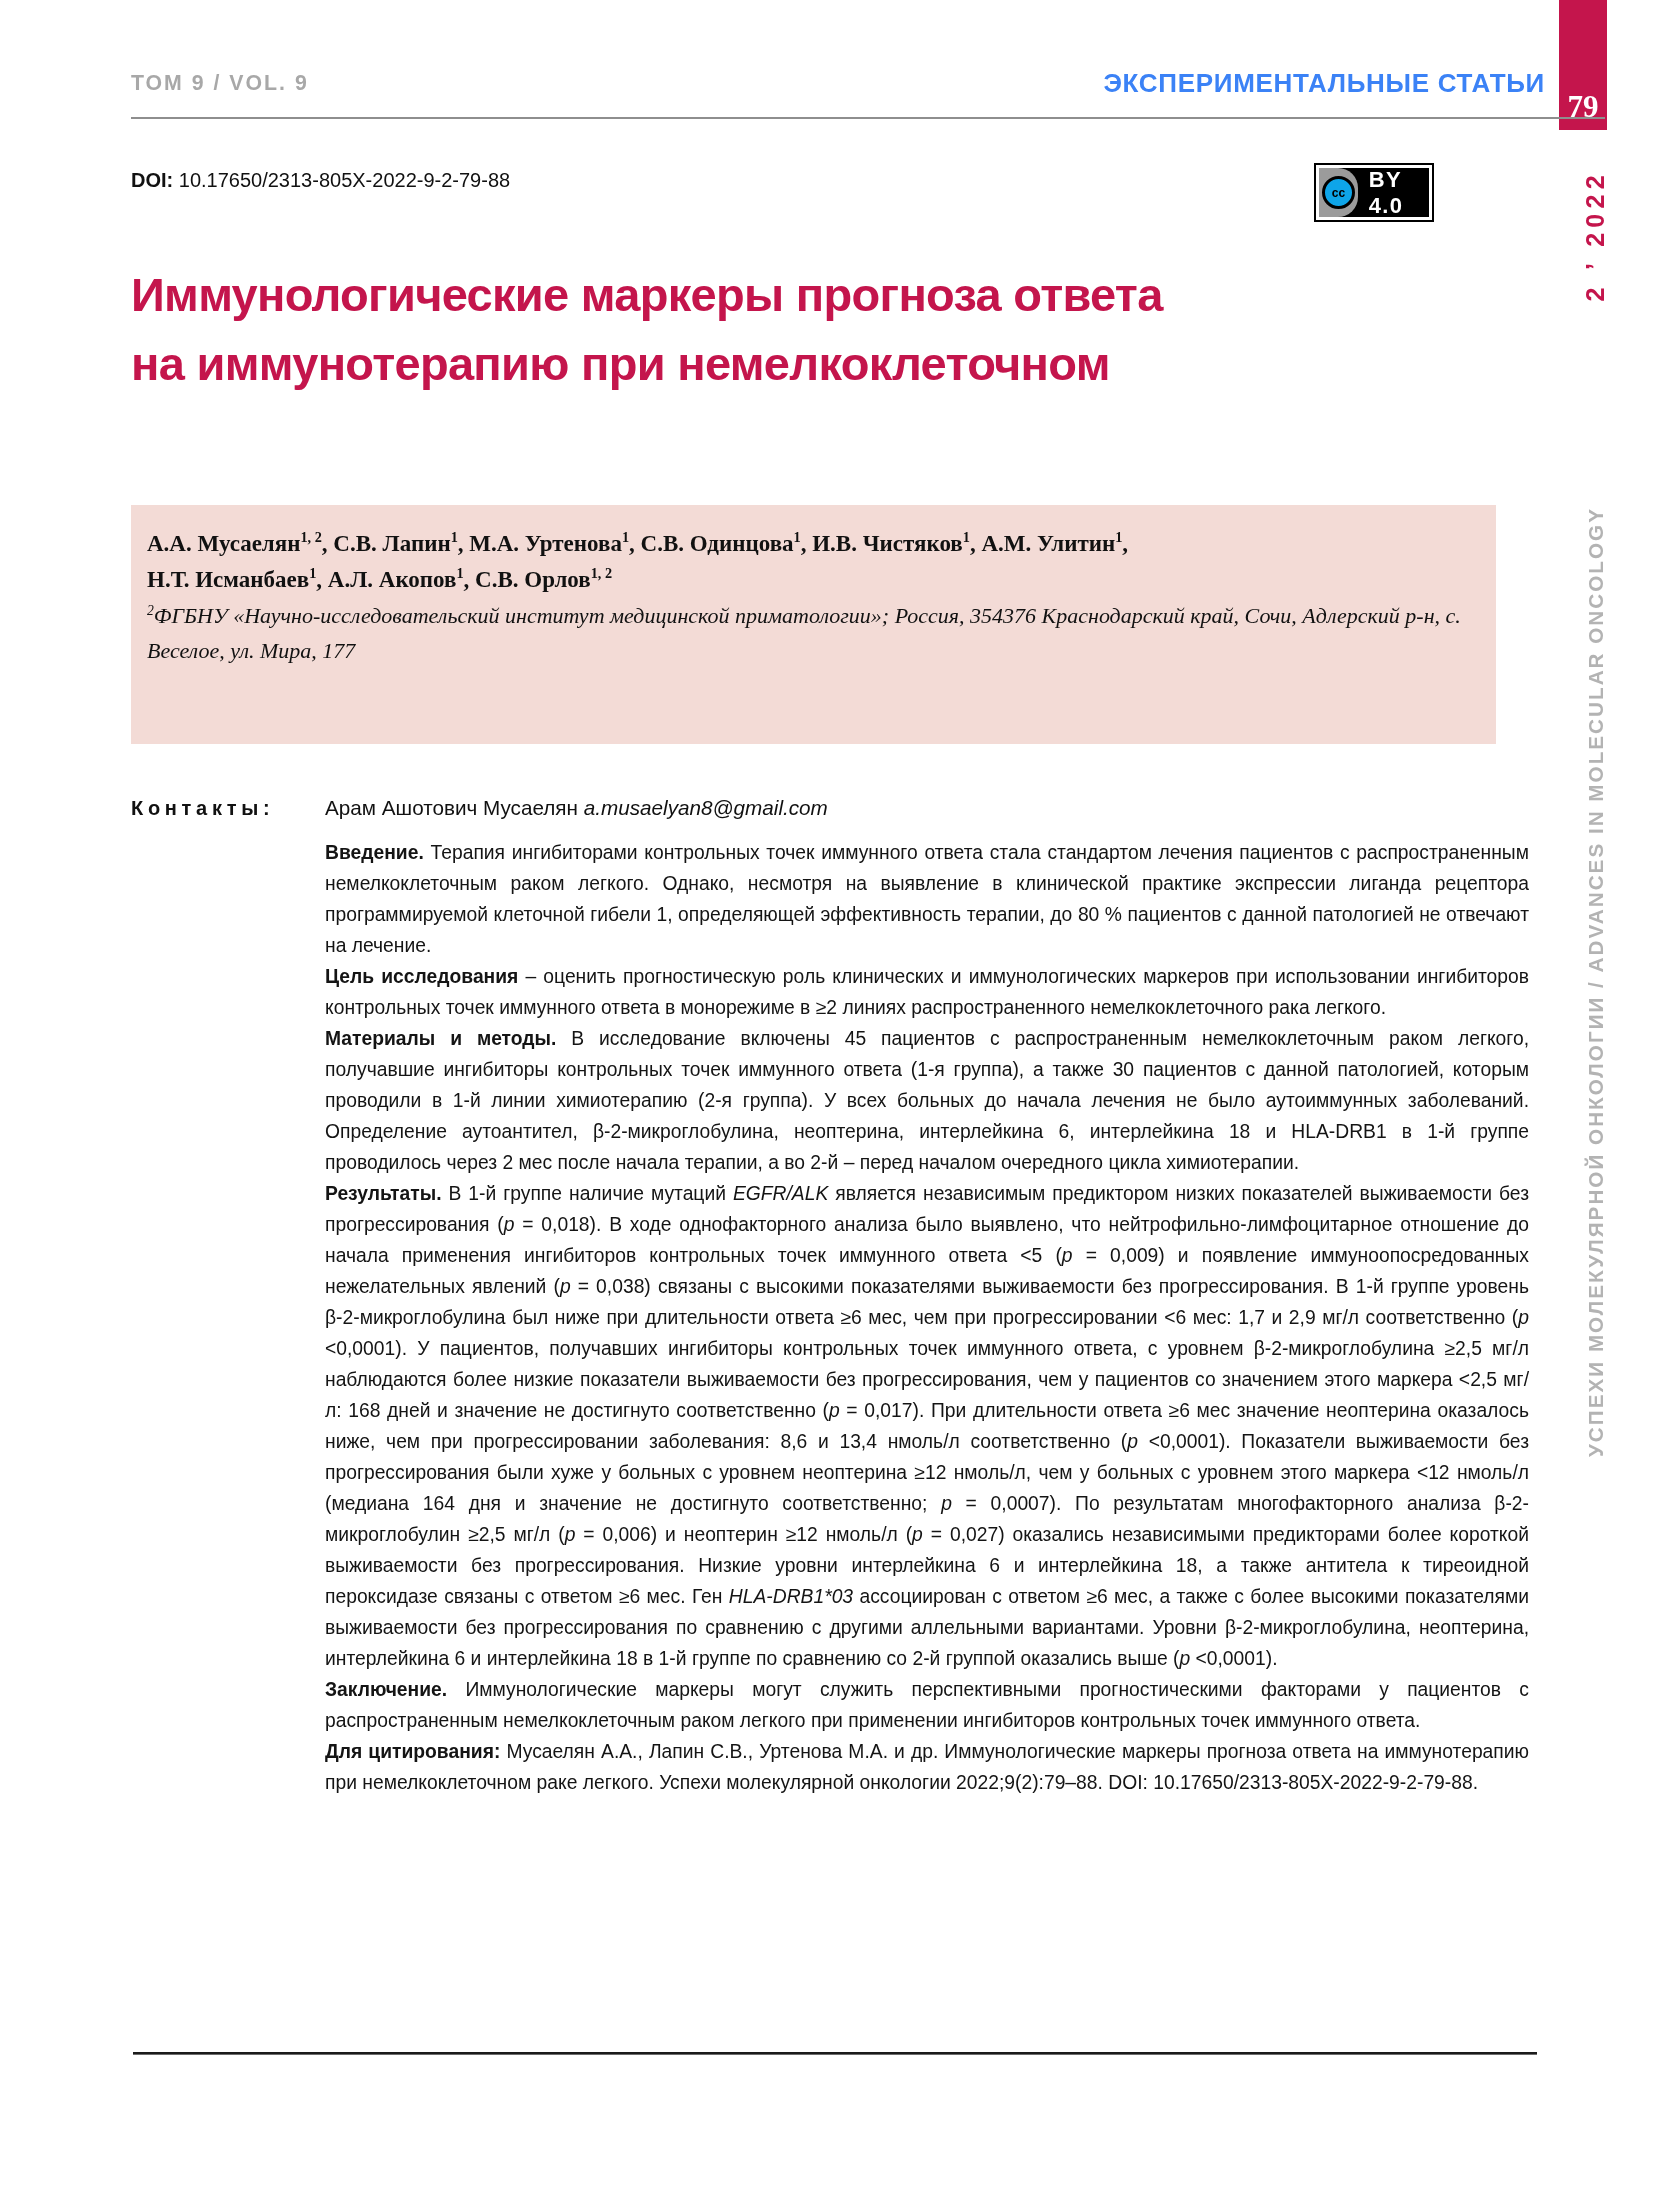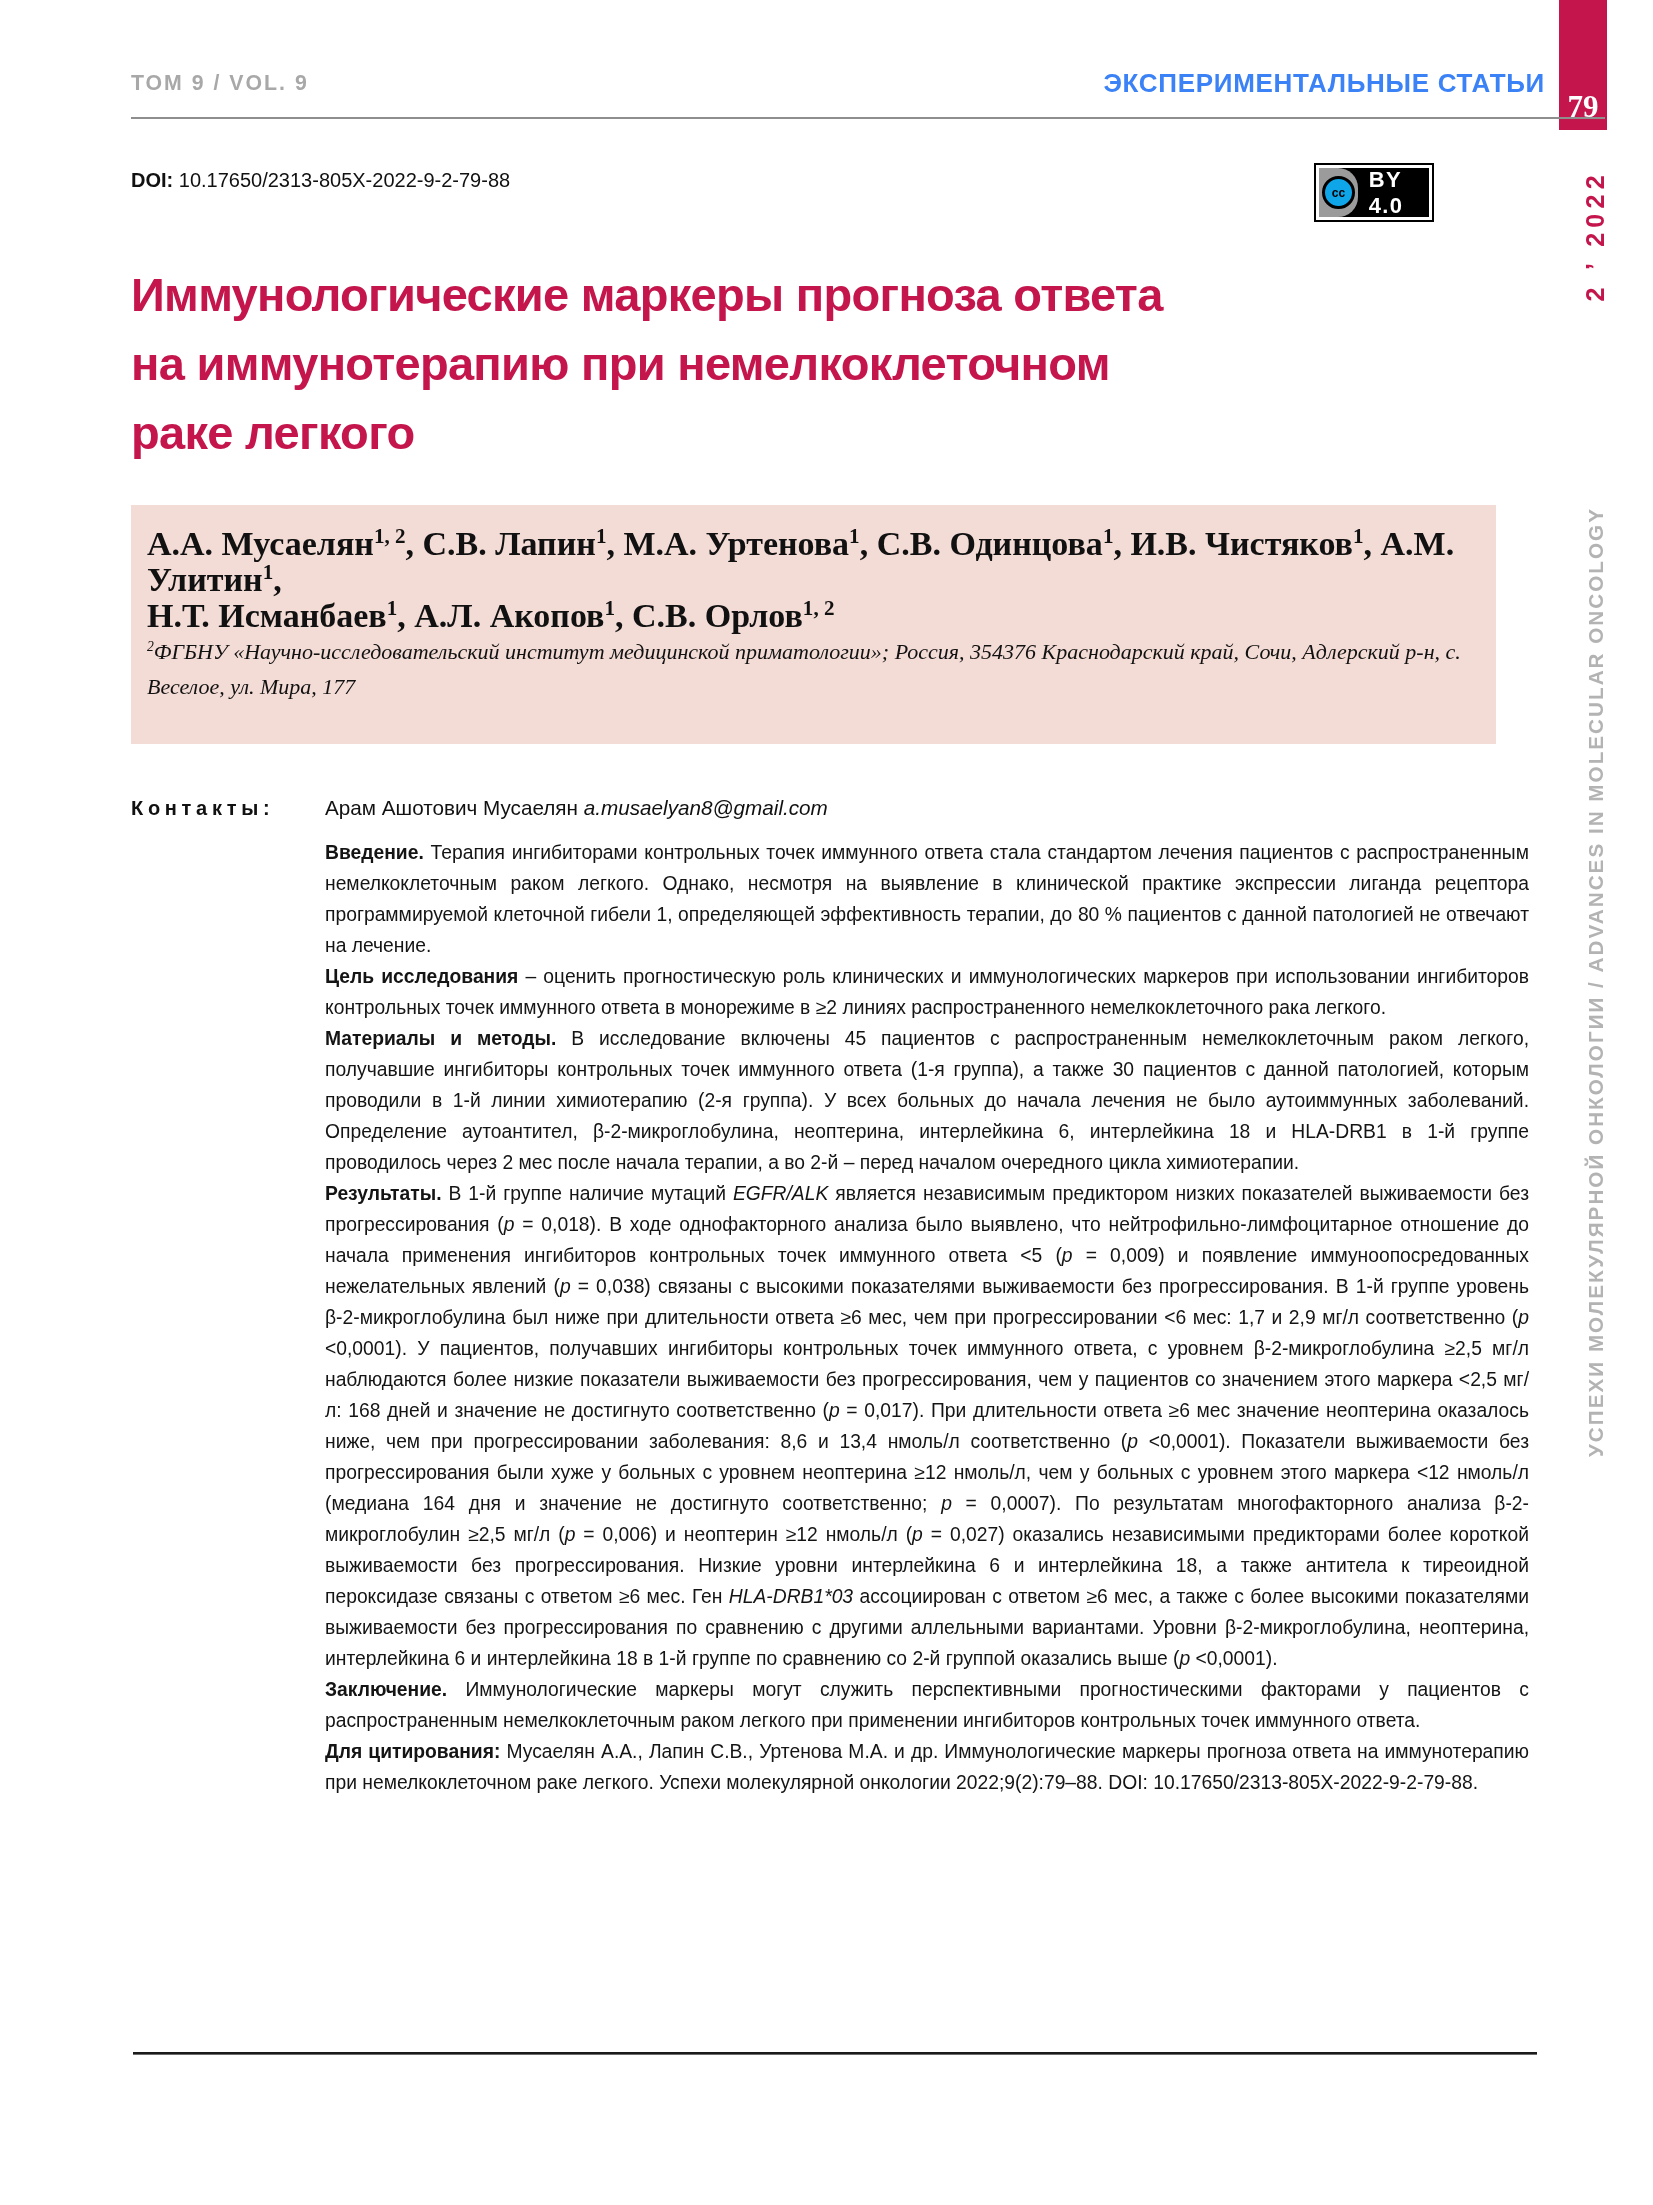--- a/index.html
+++ b/index.html
@@ -58,21 +58,21 @@
     font-size:47px; line-height:69px; font-weight:bold; color:#c4154c; letter-spacing:-0.7px;
   }
 
   
   .authors-box {
     position:absolute; left:131px; top:505px; width:1365px; min-height:239px;
     background:#f3dbd6; padding:21.3px 27px 17.3px 16px;
   }
   .authors {
     font-family:"Liberation Serif", serif; font-weight:bold;
-    font-size:34px; line-height:36px; color:#111;
+    font-size:23px; line-height:36px; color:#111;
   }
   .affil {
     font-family:"Liberation Serif", serif; font-style:italic;
     font-size:22px; line-height:35px; color:#111;
   }
   .affil.first { margin-top:10.7px; }
 
   
   .contacts-label {
     position:absolute; left:131px; top:797px;
@@ -124,21 +124,20 @@
   <div class="cc-badge">
     <span class="cc-gray">
       <span class="cc-circle">cc</span>
     </span>
     <span class="cc-label">BY 4.0</span>
   </div>
 
   <h1 class="article-title">
     <div>Иммунологические маркеры прогноза ответа</div>
     <div>на иммунотерапию при немелкоклеточном</div>
-    <div>раке легкого</div>
   </h1>
 
   <div class="authors-box">
     <p class="authors"><span>А.А. Мусаелян</span><sup>1, 2</sup><span>, С.В. Лапин</span><sup>1</sup><span>, М.А. Уртенова</span><sup>1</sup><span>, С.В. Одинцова</span><sup>1</sup><span>, И.В. Чистяков</span><sup>1</sup><span>, А.М. Улитин</span><sup>1</sup><span>,</span><br><span>Н.Т. Исманбаев</span><sup>1</sup><span>, А.Л. Акопов</span><sup>1</sup><span>, С.В. Орлов</span><sup>1, 2</sup></p>
     <p class="affil"><sup>2</sup><span>ФГБНУ «Научно-исследовательский институт медицинской приматологии»; Россия, 354376 Краснодарский край, Сочи, Адлерский р-н, с. Веселое, ул. Мира, 177</span></p>
   </div>
 
   <div class="contacts-label">Контакты:</div>
   <div class="contacts-value">
     <span>Арам Ашотович Мусаелян </span><span class="email">a.musaelyan8@gmail.com</span>

